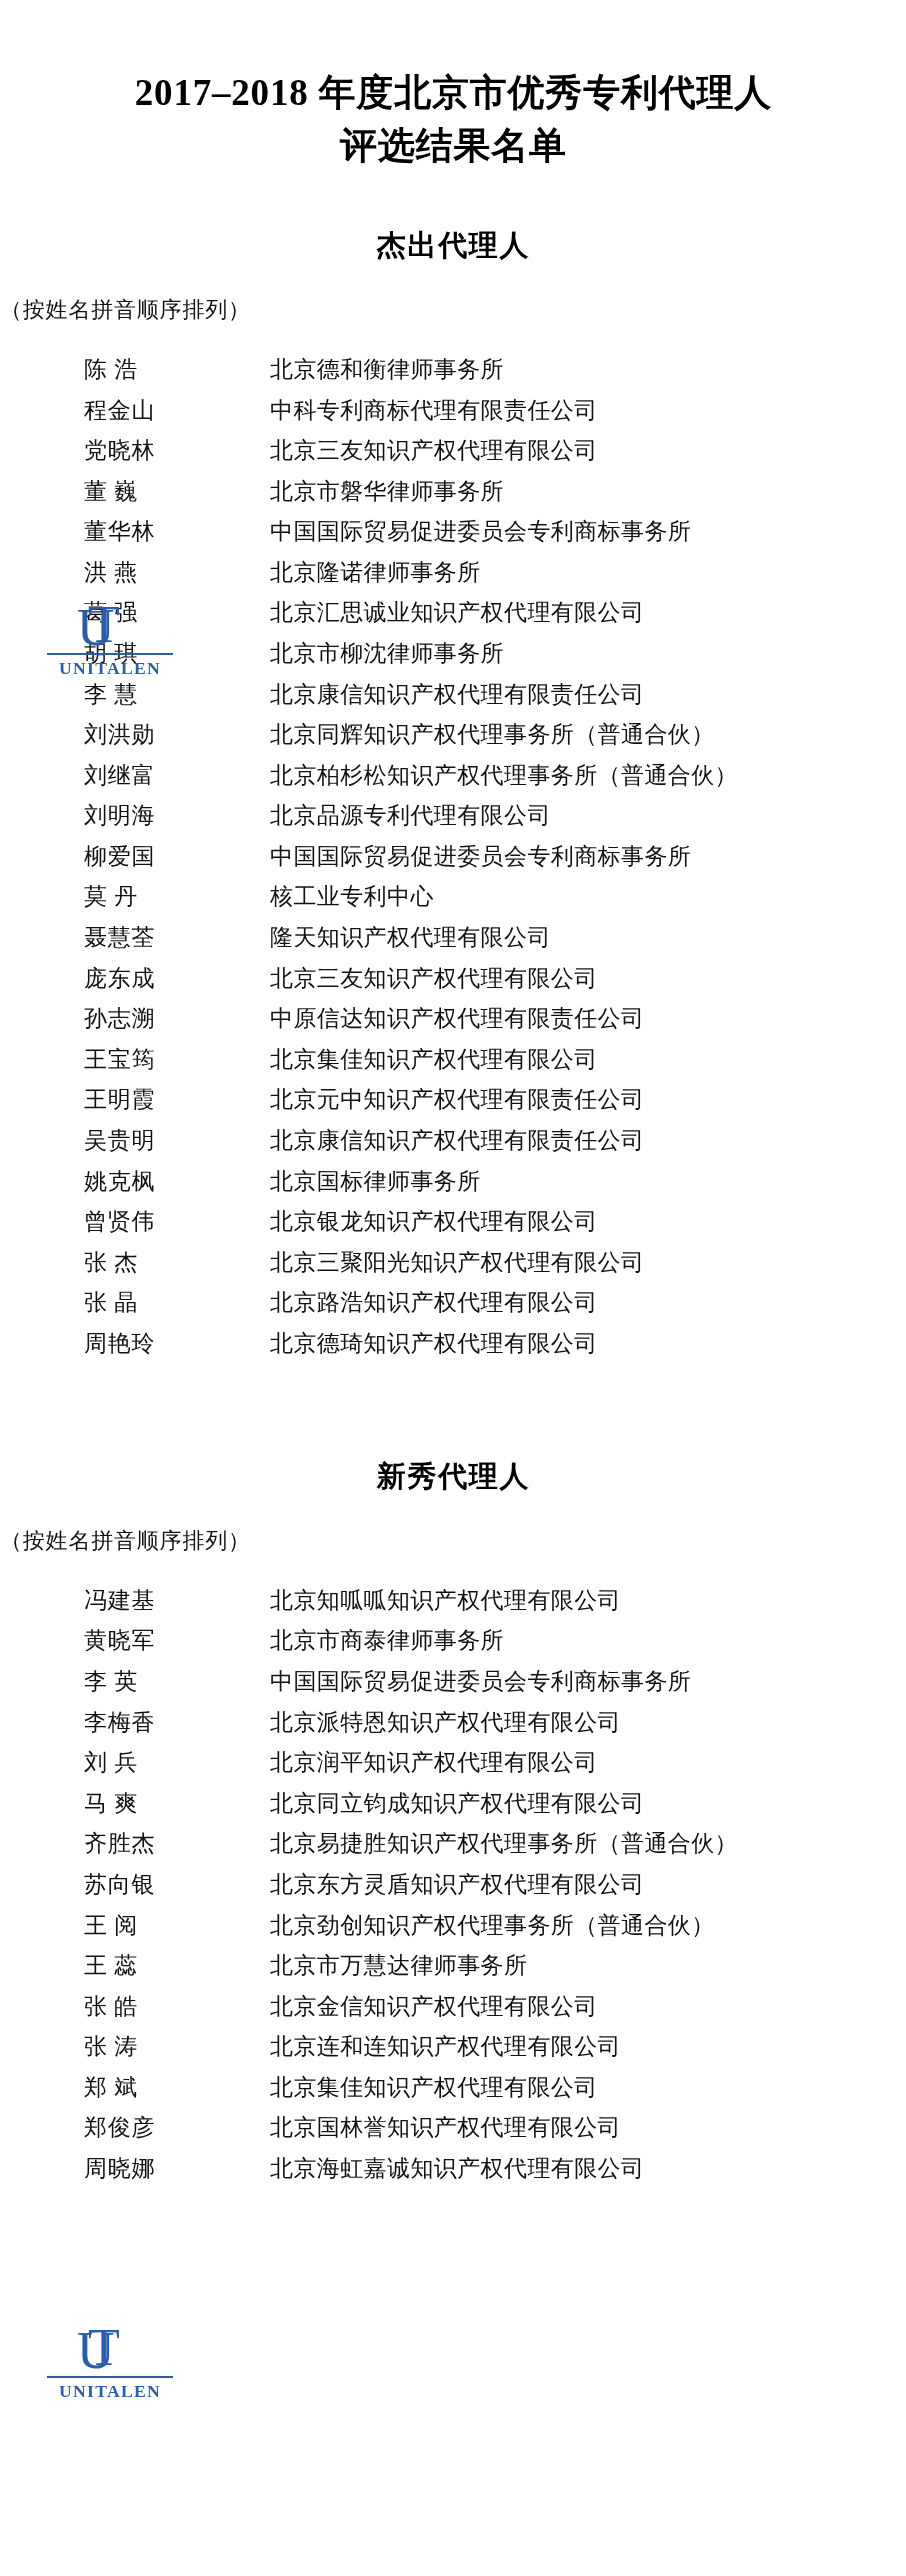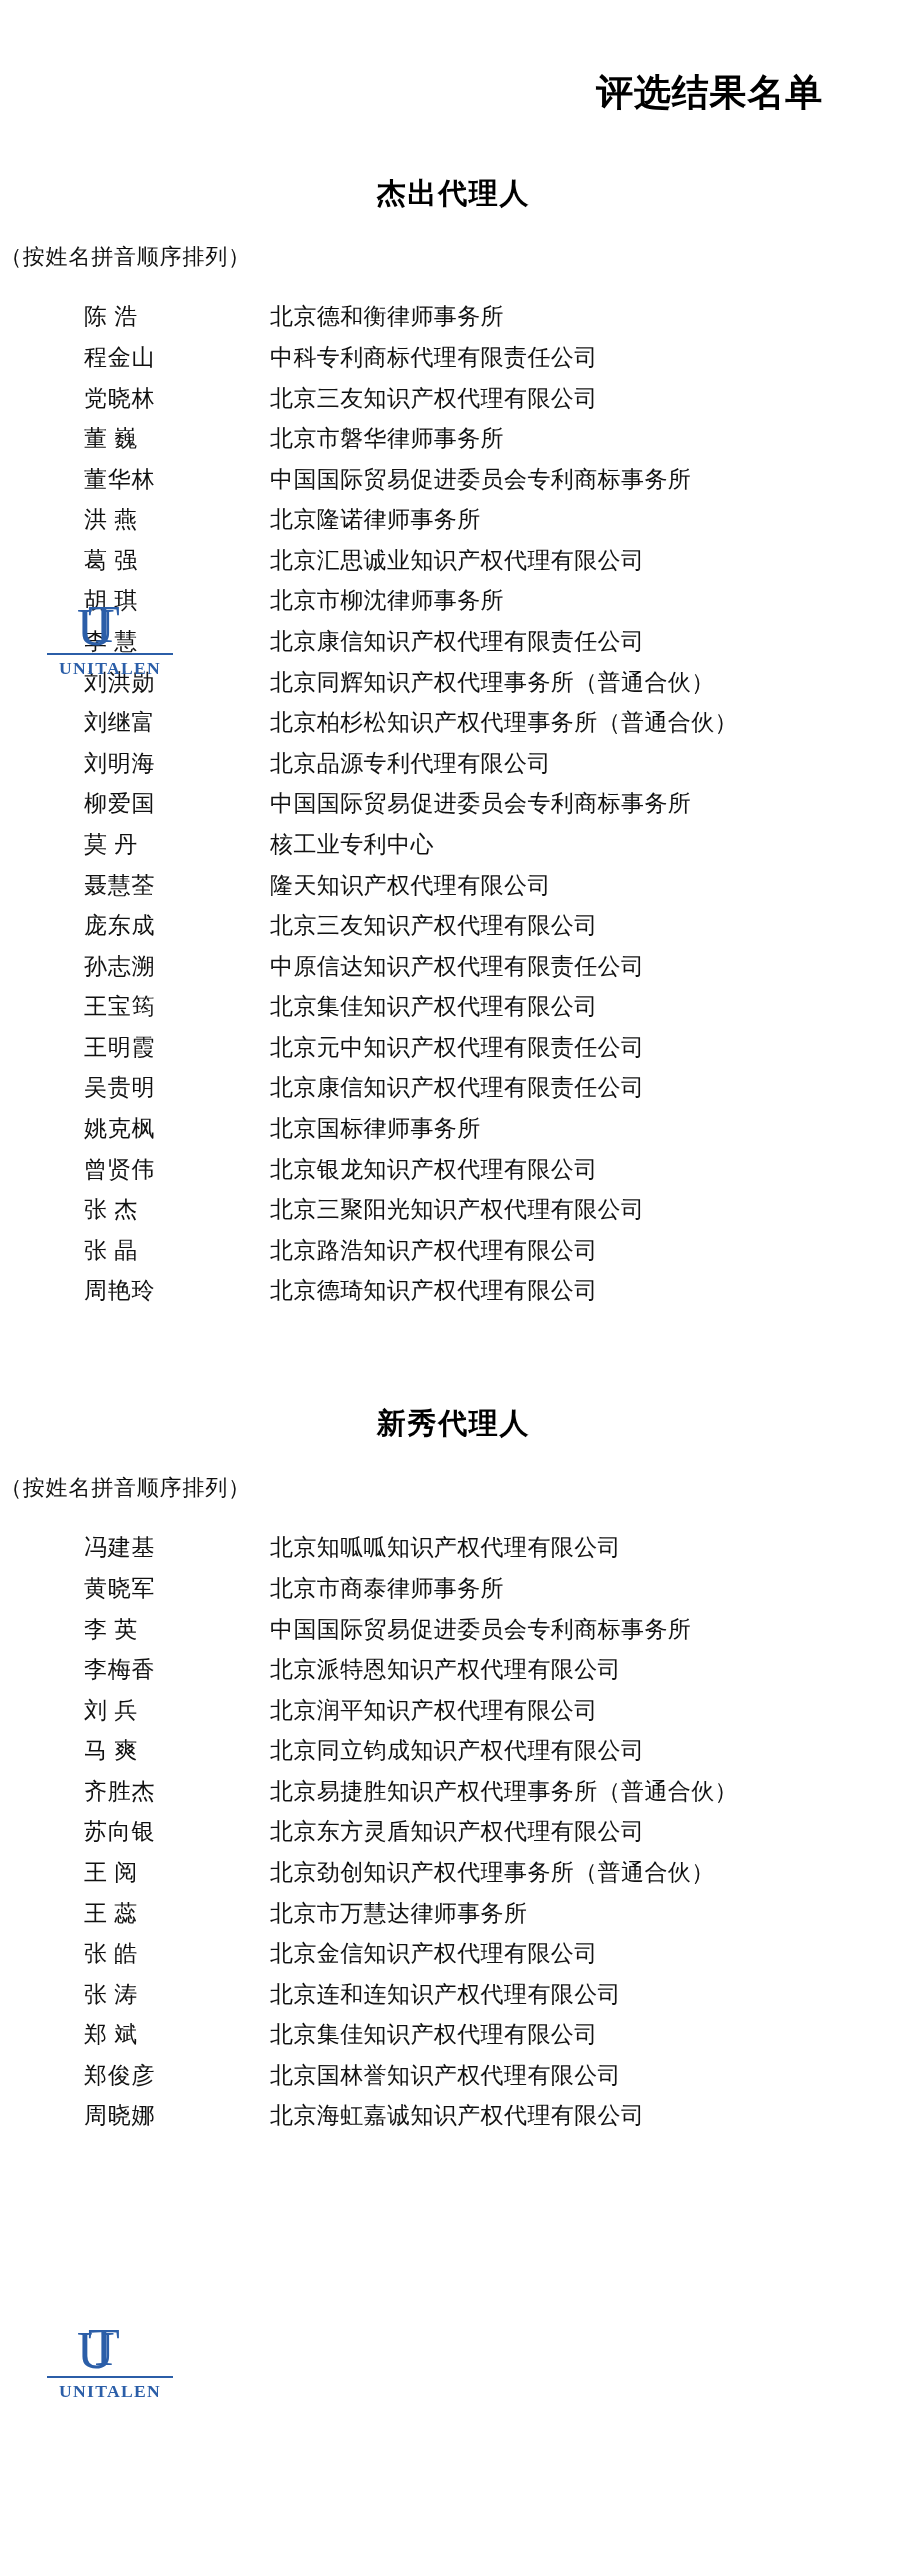--- a/index.html
+++ b/index.html
@@ -26,21 +26,20 @@
     font-weight: bold;
     font-size: 37px;
     line-height: 1.42;
     letter-spacing: 0.8px;
     margin: 17px auto 0 auto;
     width: 739px;
     color: #000;
   }
   .doc-title .line2 {
     display: block;
-    text-align: right;
   }
   .section {
     margin-top: 54px;
   }
   .section-title {
     text-align: center;
     font-weight: bold;
     font-size: 29px;
     letter-spacing: 1.7px;
     color: #000;
@@ -123,20 +122,21 @@
   }
   .wm1 { top: 603px; }
   .wm2 { top: 2326px; }
 </style>
 </head>
 <body>
 
 <div class="page">
 
   <h1 class="doc-title">
+    <span>2017–2018 年度北京市优秀专利代理人</span>
     <span class="line2">评选结果名单</span>
   </h1>
 
   <div class="section">
     <div class="section-title">杰出代理人</div>
     <div class="section-sub">（按姓名拼音顺序排列）</div>
     <div class="list" id="list-0">
         <div class="row">
           <span class="name">陈  浩</span>
           <span class="firm">北京德和衡律师事务所</span>

